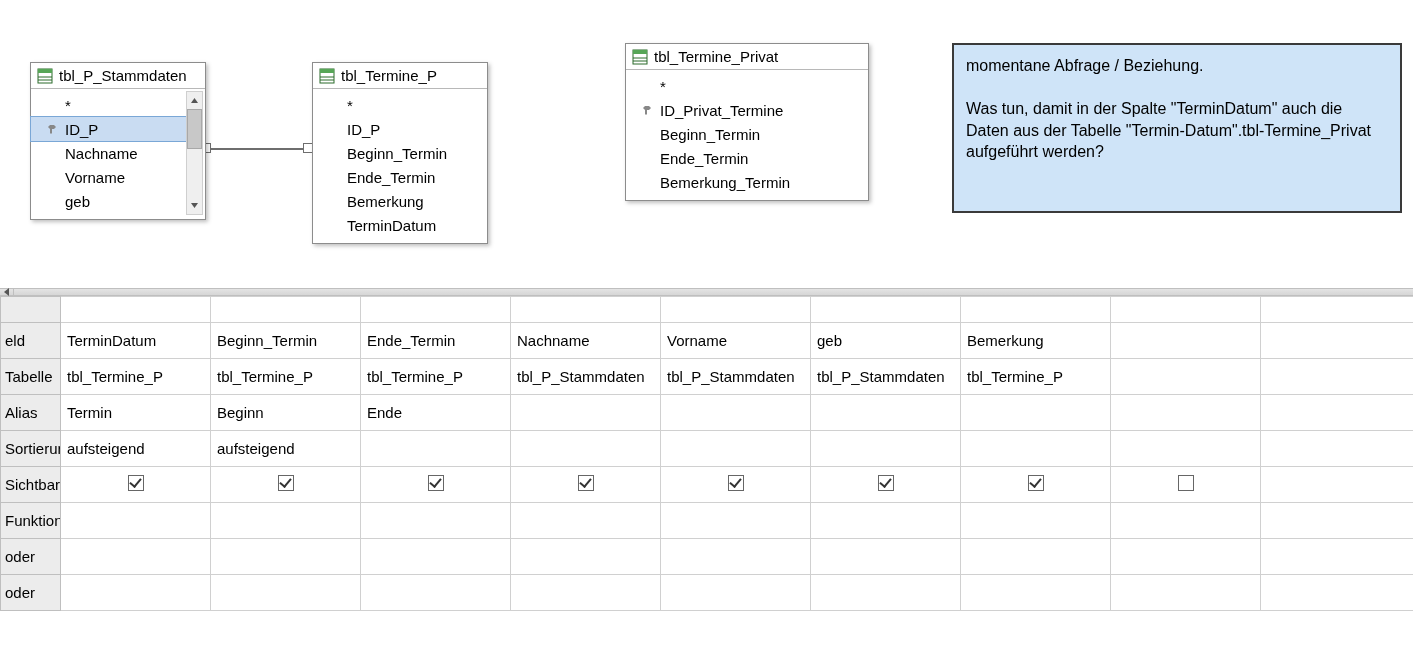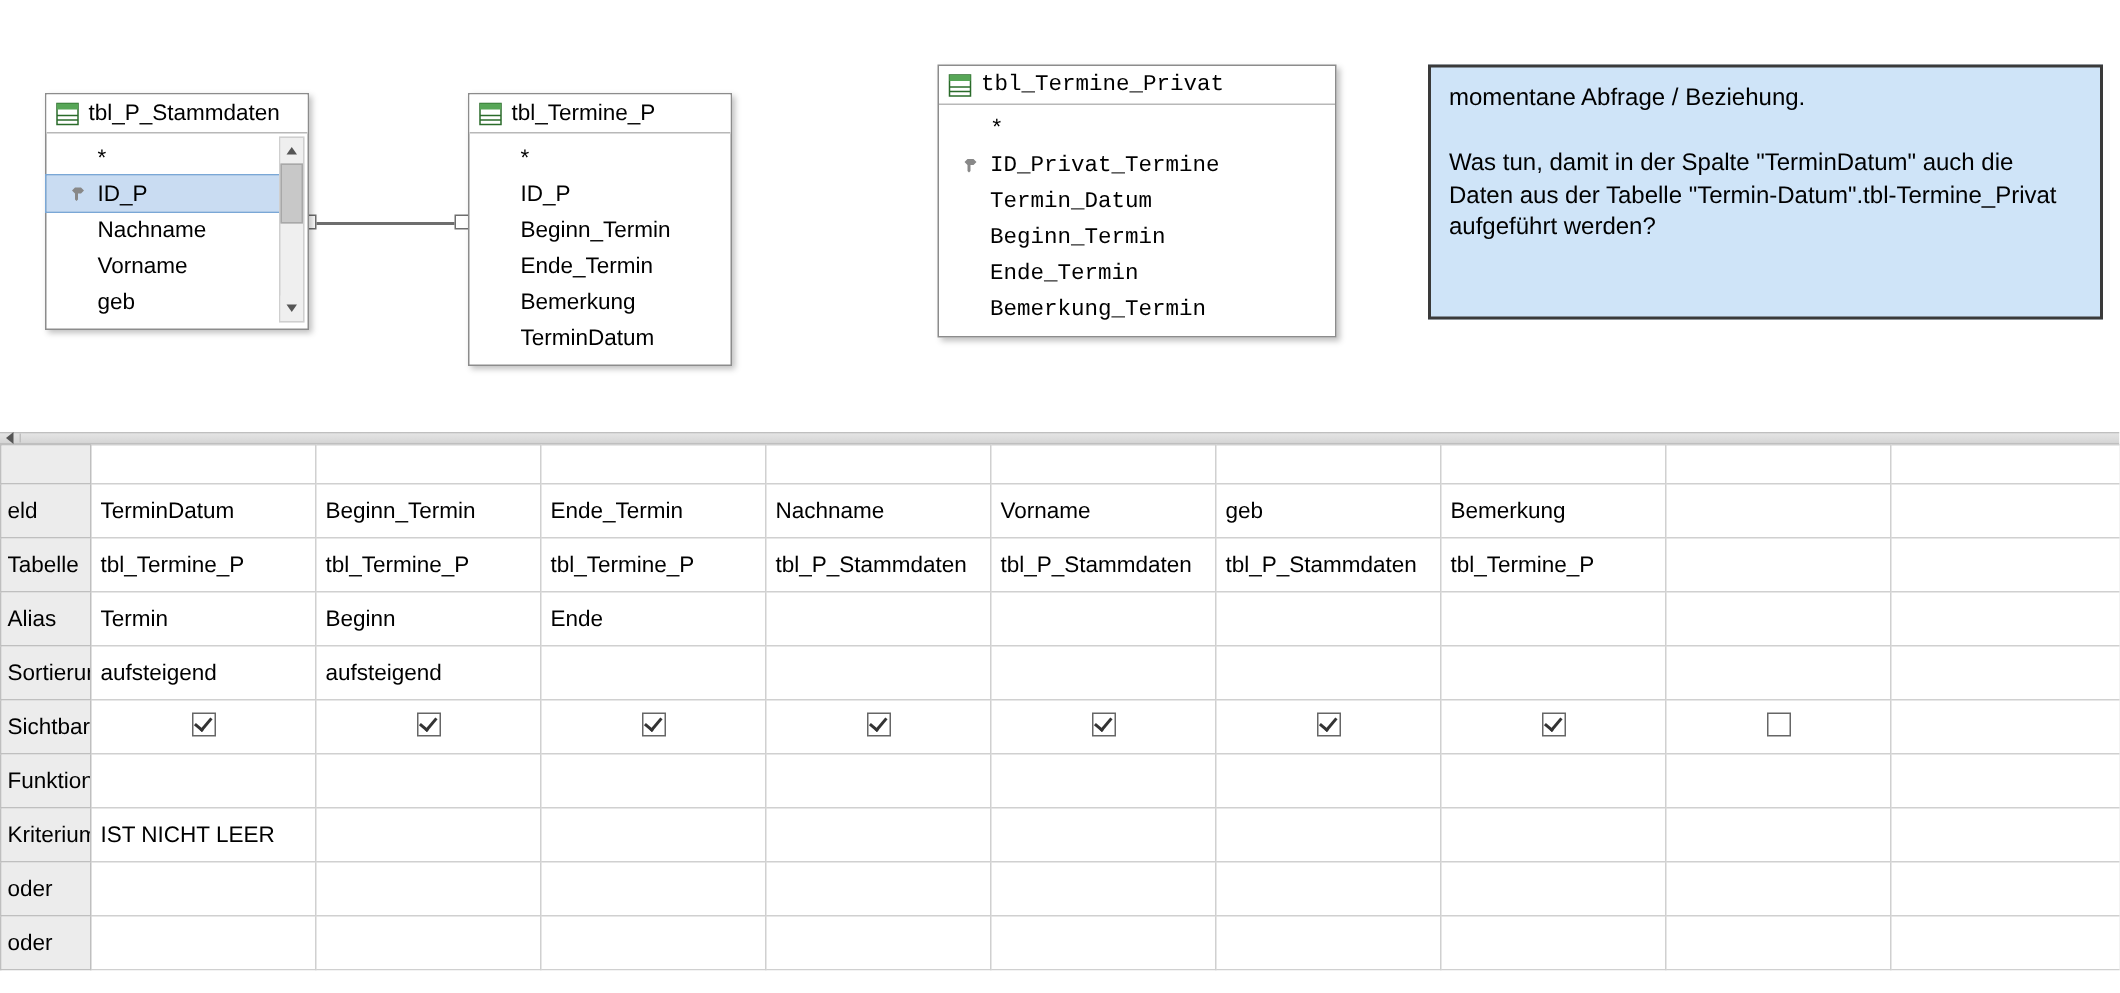--- a/index.html
+++ b/index.html
@@ -252,21 +252,21 @@
           <span class="no-key"></span>
           <span>Bemerkung</span>
         </div>
       <div class="field">
           <span class="no-key"></span>
           <span>TerminDatum</span>
         </div>
     </div>
   </div>
 
-  <div class="tablebox" style="left:625px; top:43px; width:266px;font-family:Liberation Mono, monospace;">
+  <div class="tablebox" style="left:625px; top:43px; width:244px;">
     <div class="titlebar">
       <svg width="16" height="16">
         <rect x="1" y="1" width="14" height="14" fill="#fff" stroke="#2a6b2a"></rect>
         <rect x="1" y="1" width="14" height="4" fill="#57a657"></rect>
         <line x1="1" y1="9" x2="15" y2="9" stroke="#2a6b2a"></line>
         <line x1="1" y1="12" x2="15" y2="12" stroke="#2a6b2a"></line>
       </svg>
       <span class="tb-title">tbl_Termine_Privat</span>
     </div>
     <div class="body">
@@ -275,24 +275,20 @@
           <span>*</span>
         </div>
       <div class="field">
         <span class="key">
           <svg width="12" height="12">
               <path d="M4 2h4l2 2-2 2H6v4l-1 1-1-1V6L2 4l2-2z" fill="#888"></path>
             </svg>
         </span>
         <span>ID_Privat_Termine</span>
       </div>
-      <div class="field">
-          <span class="no-key"></span>
-          <span>Termin_Datum</span>
-        </div>
       <div class="field">
           <span class="no-key"></span>
           <span>Beginn_Termin</span>
         </div>
       <div class="field">
           <span class="no-key"></span>
           <span>Ende_Termin</span>
         </div>
       <div class="field">
           <span class="no-key"></span>
@@ -408,32 +404,20 @@
     <td class="cell"></td>
     <td class="cell"></td>
     <td class="cell"></td>
     <td class="cell"></td>
     <td class="cell"></td>
     <td class="cell"></td>
     <td class="cell"></td>
     <td class="cell"></td>
   </tr>
   <tr>
-    <th class="rowhdr">Kriterium</th>
-    <td class="cell">IST NICHT LEER</td>
-    <td class="cell"></td>
-    <td class="cell"></td>
-    <td class="cell"></td>
-    <td class="cell"></td>
-    <td class="cell"></td>
-    <td class="cell"></td>
-    <td class="cell"></td>
-    <td class="cell"></td>
-  </tr>
-  <tr>
     <th class="rowhdr">oder</th>
     <td class="cell"></td>
     <td class="cell"></td>
     <td class="cell"></td>
     <td class="cell"></td>
     <td class="cell"></td>
     <td class="cell"></td>
     <td class="cell"></td>
     <td class="cell"></td>
     <td class="cell"></td>

